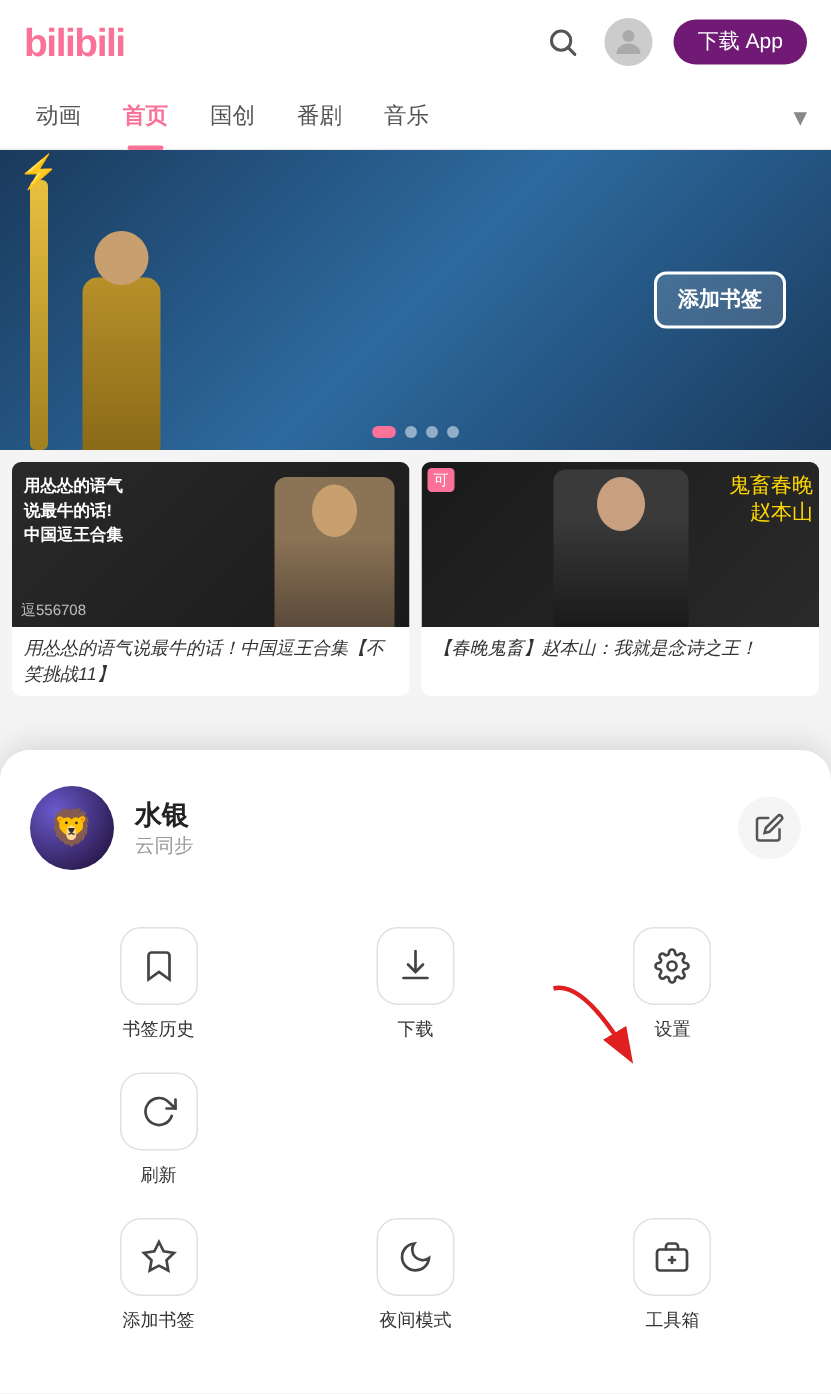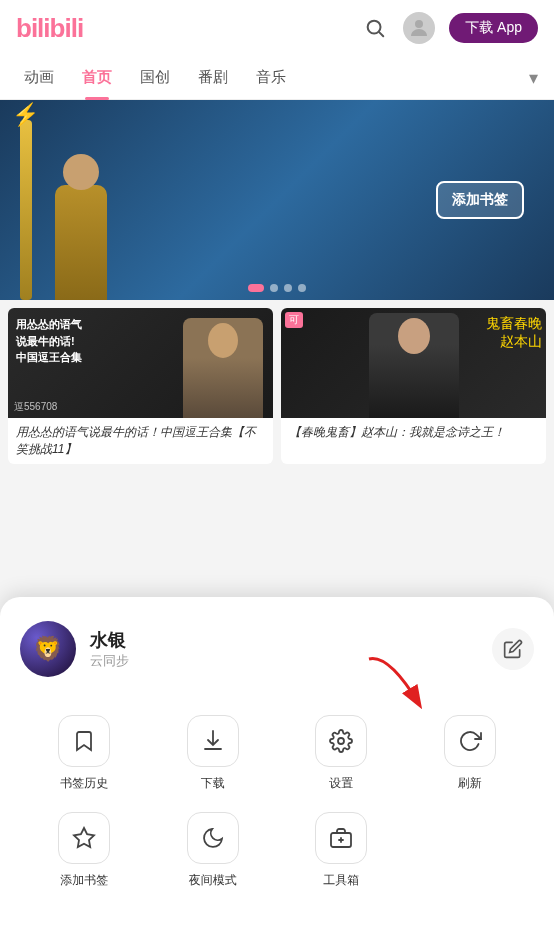--- a/index.html
+++ b/index.html
@@ -318,21 +318,21 @@
       background: #f5f5f5;
       display: flex;
       align-items: center;
       justify-content: center;
       cursor: pointer;
     }
 
     
     .icon-grid {
       display: grid;
-      grid-template-columns: repeat(4, 1fr);
+      grid-template-columns: repeat(3, 1fr);
       gap: 0;
       margin-bottom: 0;
       text-align: center;
     }
     .icon-item {
       display: flex;
       flex-direction: column;
       align-items: center;
       gap: 8px;
       padding: 10px 0;

